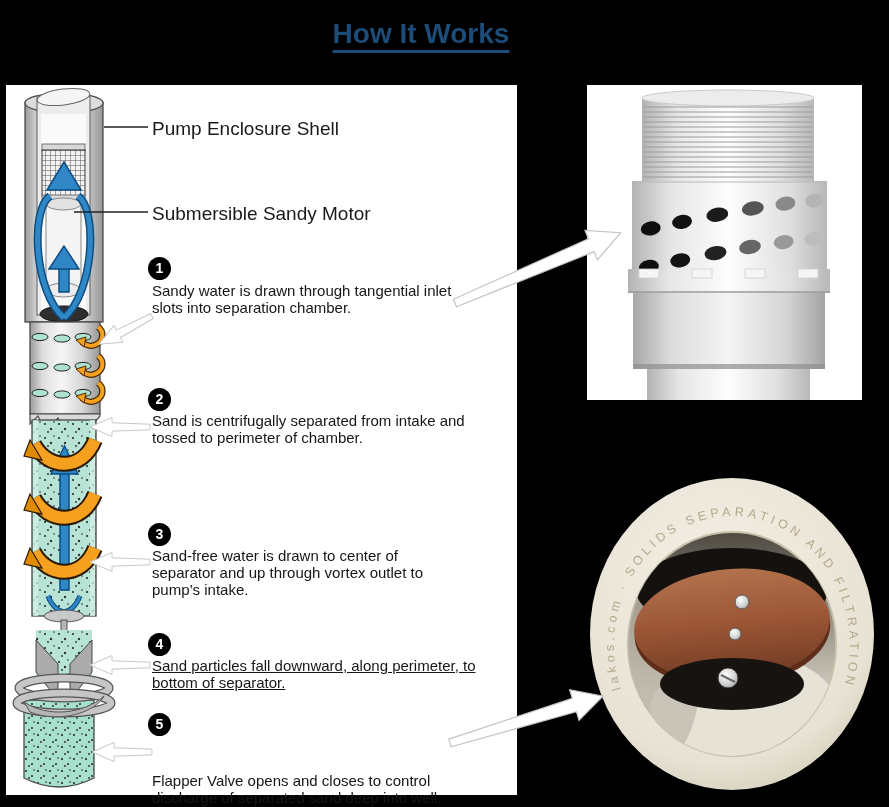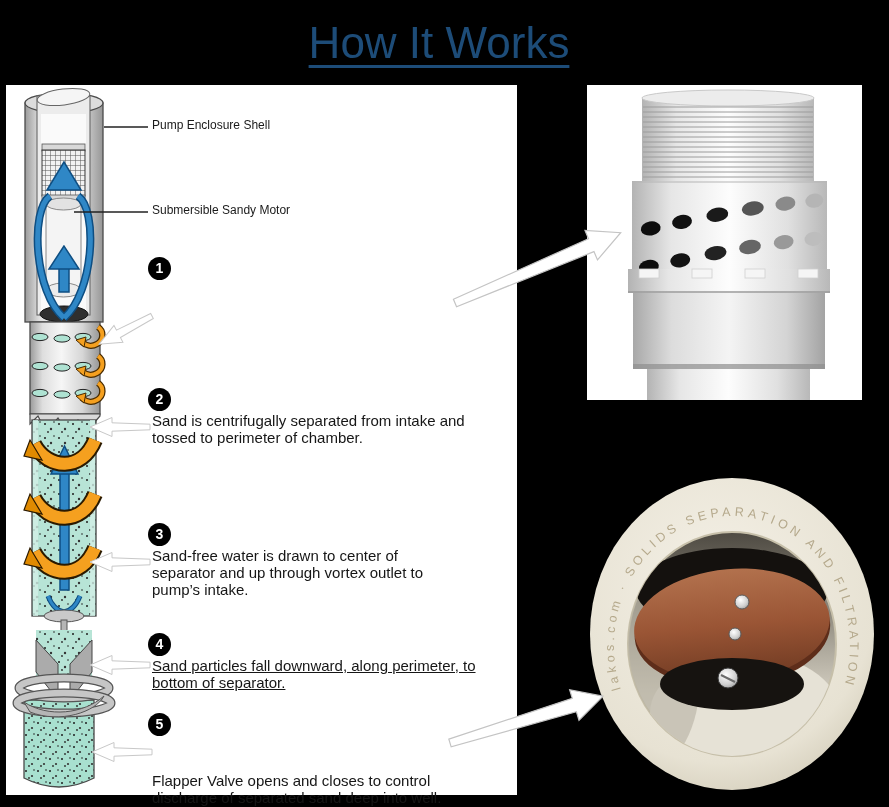--- a/index.html
+++ b/index.html
@@ -1,26 +1,26 @@
 <!DOCTYPE html>
 <html><head>
 <meta charset="utf-8">
 <style>
   html,body{margin:0;padding:0;background:#fff;}
   #canvas{position:relative;width:889px;height:807px;background:#000;overflow:hidden;
           font-family:"Liberation Sans", sans-serif;}
   .title{position:absolute;left:0;top:18px;width:842px;text-align:center;
-         font-size:44px;font-weight:normal;color:#1d4c78;
-         text-decoration:underline;text-decoration-thickness:3px;text-underline-offset:7px;padding-left:18px;}
+         font-size:28px;font-weight:bold;color:#1d4c78;
+         text-decoration:underline;text-decoration-thickness:3px;text-underline-offset:7px;}
   .panel{position:absolute;background:#fff;}
   .left-panel{left:6px;top:85px;width:511px;height:710px;}
   .intake-panel{left:587px;top:85px;width:275px;height:315px;}
   .flapper-wrap{position:absolute;left:590px;top:478px;width:284px;height:312px;}
   .overlay{position:absolute;left:0;top:0;width:889px;height:807px;pointer-events:none;z-index:4;}
-  .plabel{position:absolute;left:152px;font-size:12px;color:#1a1a1a;white-space:nowrap;z-index:5;}
+  .plabel{position:absolute;left:152px;font-size:19px;color:#1a1a1a;white-space:nowrap;z-index:5;}
   .step-badge{position:absolute;left:148px;width:23px;height:23px;border-radius:50%;
               background:#000;color:#fff;font-size:14px;font-weight:bold;line-height:23px;
               text-align:center;z-index:5;}
   .step-text{position:absolute;left:152px;font-size:15px;line-height:17px;color:#161616;z-index:5;}
   svg{display:block;}
 </style>
 </head>
 <body>
 
 <div id="canvas">
@@ -275,20 +275,21 @@
     <use href="#arrow-sm" transform="translate(150,665) rotate(180)"></use>
     <use href="#arrow-sm" transform="translate(152,752) rotate(180)"></use>
     <use href="#arrow-big" transform="translate(455,303) rotate(-23)"></use>
     <use href="#arrow-big2" transform="translate(450,743) rotate(-17)"></use>
   </svg>
 
   <div class="plabel" style="top:118px;">Pump Enclosure Shell</div>
   <div class="plabel" style="top:203px;">Submersible Sandy Motor</div>
 
   <div class="step-badge" style="top:257px;">1</div>
+  <div class="step-text" style="top:282px;width:300px;">Sandy water is drawn through tangential inlet slots into separation chamber.</div>
 
   <div class="step-badge" style="top:388px;">2</div>
   <div class="step-text" style="top:412px;width:340px;">Sand is centrifugally separated from intake and tossed to perimeter of chamber.</div>
 
   <div class="step-badge" style="top:523px;">3</div>
   <div class="step-text" style="top:547px;width:300px;">Sand-free water is drawn to center of separator and up through vortex outlet to pump’s intake.</div>
 
   <div class="step-badge" style="top:633px;">4</div>
   <div class="step-text" style="top:657px;width:335px;text-decoration:underline;">Sand particles fall downward, along perimeter, to bottom of separator.</div>
 

